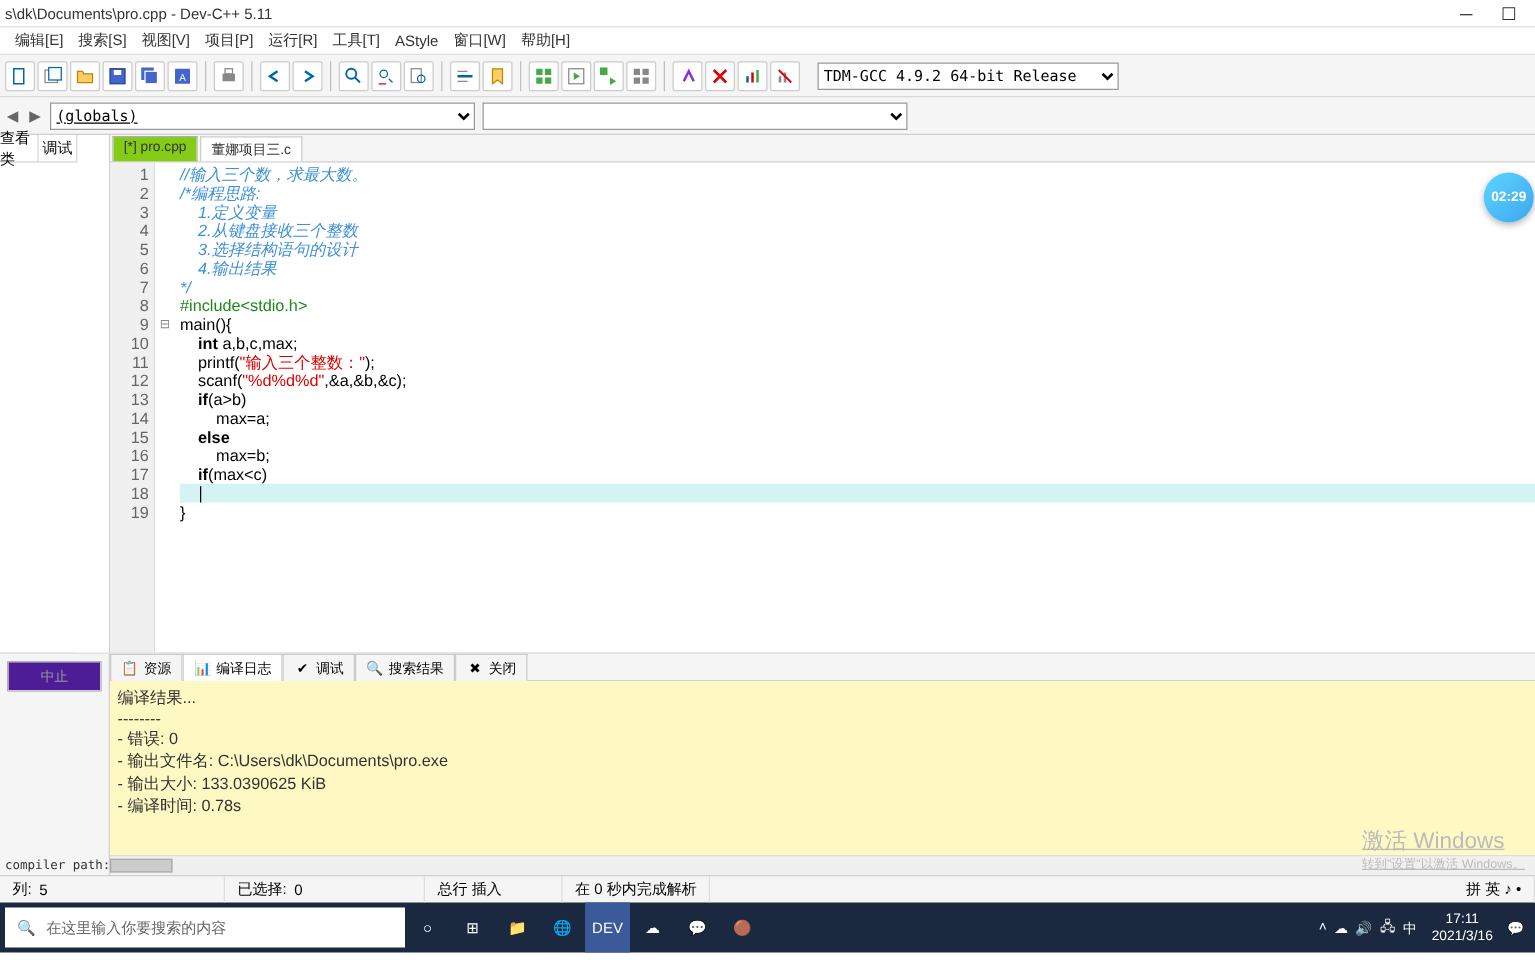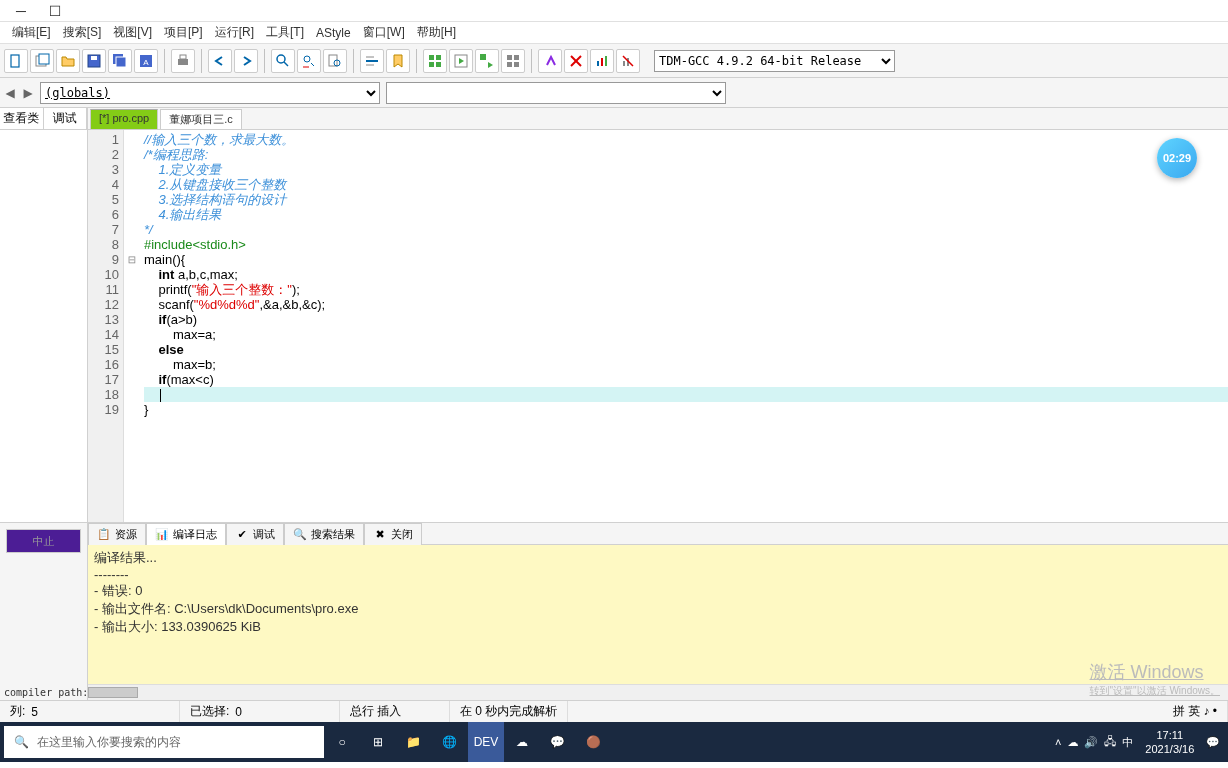--- a/index.html
+++ b/index.html
@@ -16,21 +16,21 @@
 .toolbar .sep { width: 1px; height: 24px; background: #c0c0c0; margin: 0 4px; }
 .tbtn { width: 24px; height: 24px; display: flex; align-items: center; justify-content: center; background: #fff; border: 1px solid #ccc; border-radius: 2px; cursor: default; }
 .tbtn svg { width: 16px; height: 16px; }
 .compiler-select { margin-left: 12px; height: 22px; width: 241px; border: 1px solid #999; font-family: Consolas, monospace; font-size: 12px; background: #fff; }
 
 .row2 { height: 30px; display: flex; align-items: center; padding: 2px 4px; gap: 6px; background: #f5f5f5; border-bottom: 1px solid #d0d0d0; }
 .row2 .nav-btn { width: 12px; height: 20px; display: flex; align-items: center; justify-content: center; color: #666; font-size: 12px; }
 .row2 select { height: 22px; border: 1px solid #999; font-family: Consolas, monospace; font-size: 12px; background: #fff; text-decoration: underline; }
 
 .main-area { display: flex; height: 414px; }
-.left-panel { width: 88px; border-right: 1px solid #d0d0d0; display: flex; flex-direction: column; }
+.left-panel { width: 88px; border-right: 1px solid #d0d0d0; display: flex; }
 .left-tabs { display: flex; height: 22px; border-bottom: 1px solid #d0d0d0; background: #f5f5f5; }
 .left-tab { flex: 1; display: flex; align-items: center; justify-content: center; font-size: 12px; border-right: 1px solid #d0d0d0; background: #fff; cursor: default; }
 .left-tab.active { background: #fff; }
 .left-panel .body { flex: 1; background: #fff; }
 
 .editor-zone { flex: 1; display: flex; flex-direction: column; position: relative; }
 .file-tabs { height: 22px; display: flex; align-items: flex-end; background: #f5f5f5; border-bottom: 1px solid #d0d0d0; padding-left: 2px; gap: 2px; }
 .file-tab { height: 20px; padding: 2px 8px; background: #fff; border: 1px solid #ccc; border-bottom: none; font-size: 11px; color: #333; cursor: default; }
 .file-tab.active { background: #84cc16; border-top: 1px solid #aaa; }
 
@@ -67,29 +67,30 @@
 .statusbar .cell { padding: 0 10px; border-right: 1px solid #ddd; display: flex; gap: 6px; height: 100%; align-items: center; }
 .statusbar .spacer { flex: 1; }
 
 .taskbar { height: 40px; background: #1a2940; display: flex; align-items: center; color: #fff; }
 .taskbar .search-box { height: 32px; width: 320px; background: #fff; margin-left: 4px; display: flex; align-items: center; padding: 0 10px; color: #666; gap: 8px; }
 .taskbar .tb-icon { width: 36px; height: 40px; display: flex; align-items: center; justify-content: center; }
 .taskbar .tb-spacer { flex: 1; }
 .taskbar .tray { display: flex; align-items: center; gap: 6px; padding: 0 8px; font-size: 11px; }
 .taskbar .clock { text-align: center; line-height: 14px; padding: 0 6px; }
 
-.floating-badge { position: absolute; top: 138px; right: 31px; width: 40px; height: 40px; border-radius: 50%; background: linear-gradient(135deg, #5fd4ff, #3aa8f0); color: #fff; display: flex; align-items: center; justify-content: center; font-size: 11px; font-weight: bold; box-shadow: 0 2px 6px rgba(0,0,0,0.3); }
+.floating-badge { position: absolute; top: 138px; right: 1px; width: 40px; height: 40px; border-radius: 50%; background: linear-gradient(135deg, #5fd4ff, #3aa8f0); color: #fff; display: flex; align-items: center; justify-content: center; font-size: 11px; font-weight: bold; box-shadow: 0 2px 6px rgba(0,0,0,0.3); }
 
 .watermark { position: absolute; right: 8px; bottom: 70px; color: #bbb; font-size: 18px; pointer-events: none; text-decoration: underline; }
 .watermark .sub { font-size: 10px; }
 </style>
 </head>
 <body>
 
 <div class="titlebar">
+  <span class="title">s\dk\Documents\pro.cpp - Dev-C++ 5.11</span>
   <div class="win-btn">─</div>
   <div class="win-btn">☐</div>
 </div>
 
 <div class="menubar">
   <span class="menu-item">编辑[E]</span>
   <span class="menu-item">搜索[S]</span>
   <span class="menu-item">视图[V]</span>
   <span class="menu-item">项目[P]</span>
   <span class="menu-item">运行[R]</span>
@@ -339,20 +340,21 @@
           <span class="ic">✖</span>
           <span>关闭</span>
         </div>
     </div>
     <div class="compile-log" id="compilelog">
       <div>编译结果...</div>
         <div>--------</div>
         <div>- 错误: 0</div>
         <div>- 输出文件名: C:\Users\dk\Documents\pro.exe</div>
         <div>- 输出大小: 133.0390625 KiB</div>
+        <div>- 编译时间: 0.78s</div>
         <div class="scroll-h">
           <div class="thumb"></div>
         </div>
     </div>
   </div>
 </div>
 
 <div class="statusbar">
   <div class="cell" style="width:180px">
       <span>列:</span>

